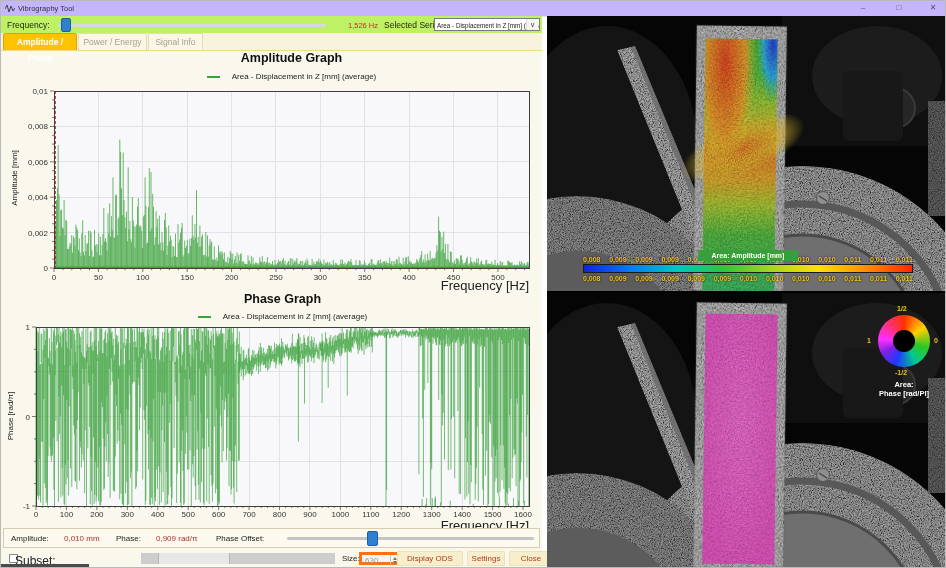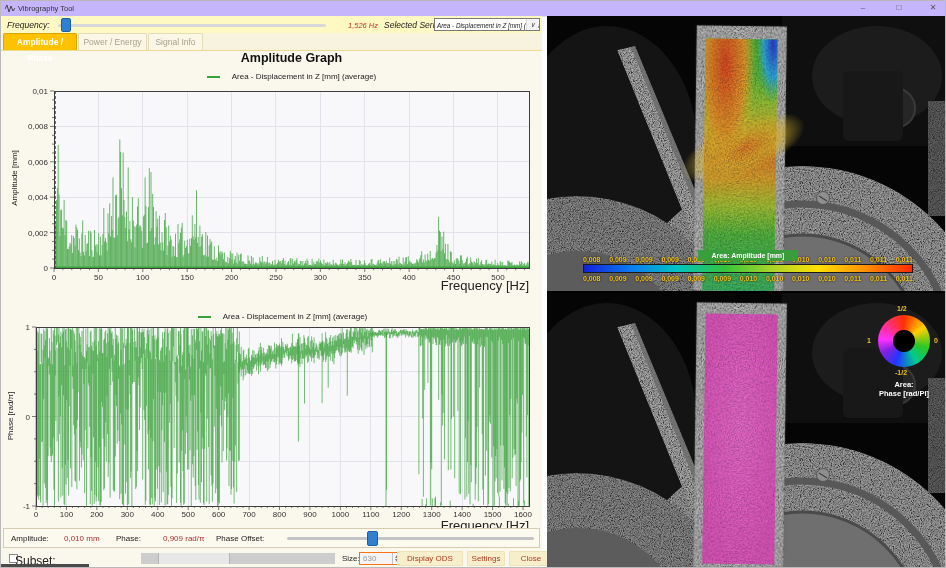--- a/index.html
+++ b/index.html
@@ -5,21 +5,21 @@
   html,body{margin:0;padding:0;background:#fff;}
   .stage{position:relative;width:946px;height:568px;font-family:"Liberation Sans",sans-serif;
          background:#fff;overflow:hidden;box-sizing:border-box;border:1px solid #b9b9b9;}
   .abs{position:absolute;}
   
   .titlebar{position:absolute;left:0;top:0;width:946px;height:15px;background:#c4b5fd;border-bottom:1px solid #e3e3e3;}
   .title-text{position:absolute;left:17px;top:3px;font-size:7.5px;color:#333;}
   .win-btn{position:absolute;top:0;width:16px;height:14px;text-align:center;font-size:8px;color:#555;line-height:14px;cursor:default;}
   
   .left-bg{position:absolute;left:0;top:15px;width:541px;height:551px;background:#faf7ec;}
-  .freq-row{position:absolute;left:0;top:15px;width:541px;height:17px;background:#fef9c3;border-bottom:1px solid #0ea5e9;font-style:italic;}
+  .freq-row{position:absolute;left:0;top:15px;width:541px;height:17px;background:#bef264;border-bottom:1px solid #0ea5e9;}
   .lbl{font-size:8.5px;color:#222;}
   .red-val{font-size:7.5px;color:#c23030;}
   .slider-track{position:absolute;background:#d8d8d8;border-radius:2px;}
   .slider-thumb{position:absolute;background:#2f80d0;border:1px solid #1b5fa8;border-radius:2px;}
   .dropdown{position:absolute;left:433px;top:1.5px;width:106px;height:13px;background:#fff;border:1px solid #7a7a7a;
             font-size:6.3px;color:#222;line-height:13px;white-space:nowrap;overflow:hidden;padding-left:2px;box-sizing:border-box;}
   .dd-chev{position:absolute;right:1px;top:0;width:11px;height:11px;font-size:7px;color:#444;text-align:center;line-height:12px;border-left:1px solid #ddd;background:#f4f4f4;}
   .tabs{position:absolute;left:0;top:32px;width:541px;height:17px;background:#f7f3de;border-bottom:1px solid #ecd98e;}
   .tab{position:absolute;top:0;height:16px;line-height:16px;text-align:center;font-size:8.5px;border:1px solid #e4dbb8;
        border-bottom:none;border-radius:2px 2px 0 0;background:#faf7e6;color:#a89f8d;cursor:default;}
@@ -29,21 +29,21 @@
   .legend .dash{width:13px;height:2px;background:#3aa23a;}
   .legend .txt{font-size:8px;color:#222;}
   .axis-xlabel{position:absolute;text-align:right;font-size:13px;color:#222;}
   .axis-ylabel{position:absolute;font-size:8px;color:#222;text-align:center;transform:rotate(-90deg);}
   .info-bar{position:absolute;left:2px;top:527px;width:537px;height:20px;background:#fcf9ee;border:1px solid #d6cdb0;box-sizing:border-box;}
   .ib{position:absolute;top:5px;font-size:8px;}
   .footer-row{position:absolute;left:0;top:549px;width:541px;height:17px;}
   .checkbox{position:absolute;left:8px;top:4px;width:9px;height:9px;background:#fff;border:1px solid #8a8a8a;box-sizing:border-box;}
   .scroll-track{position:absolute;left:140px;top:3px;width:194px;height:11px;background:#cdcdcd;}
   .scroll-thumb{position:absolute;left:17px;top:0;width:72px;height:11px;background:#e7e7e7;border-left:1px solid #b5b5b5;border-right:1px solid #b5b5b5;box-sizing:border-box;}
-  .spinner{position:absolute;left:358px;top:2px;width:44px;height:13px;background:#f4f4f4;border:1px solid #f97316;box-sizing:border-box;}
+  .spinner{position:absolute;left:358px;top:2px;width:44px;height:13px;background:#f4f4f4;border:3px solid #f97316;box-sizing:border-box;}
   .spin-val{position:absolute;left:3px;top:1px;font-size:8px;color:#9a9a9a;}
   .spin-arrows{position:absolute;right:0;top:0;width:9px;height:11px;border-left:1px solid #c2c2c2;}
   .tri-up{position:absolute;left:2px;top:2px;width:0;height:0;border-left:2.5px solid transparent;border-right:2.5px solid transparent;border-bottom:3px solid #777;}
   .tri-dn{position:absolute;left:2px;top:6px;width:0;height:0;border-left:2.5px solid transparent;border-right:2.5px solid transparent;border-top:3px solid #777;}
   .flat-btn{position:absolute;top:1px;height:15px;background:#f7efcc;border:1px solid #eee3b8;box-sizing:border-box;
             color:#b03a20;font-size:8px;text-align:center;line-height:13px;cursor:default;border-radius:1px;}
   
   .right-black{position:absolute;left:546px;top:15px;width:398px;height:551px;background:#000;}
   .photo{position:absolute;left:546px;width:398px;display:block;}
   .scale-label{position:absolute;left:697px;top:249px;width:100px;height:11px;background:rgba(56,158,58,.95);
@@ -208,20 +208,21 @@
         <text x="496.9252336448598" y="191" font-size="8" fill="#333" text-anchor="middle">500</text>
         <text x="47" y="182" font-size="8" fill="#333" text-anchor="end">0</text>
         <text x="47" y="146.6" font-size="8" fill="#333" text-anchor="end">0,002</text>
         <text x="47" y="111.2" font-size="8" fill="#333" text-anchor="end">0,004</text>
         <text x="47" y="75.8" font-size="8" fill="#333" text-anchor="end">0,006</text>
         <text x="47" y="40.39999999999999" font-size="8" fill="#333" text-anchor="end">0,008</text>
         <text x="47" y="5" font-size="8" fill="#333" text-anchor="end">0,01</text>
       </svg></div>
   <div class="axis-xlabel" style="left:53px;top:277px;width:475px">Frequency [Hz]</div>
 
+  <div class="chart-title" style="left:35px;top:291px;width:493px">Phase Graph</div>
   <div class="legend" style="left:35px;top:311px;width:493px">
     <span class="dash"></span>
     <span class="txt">Area - Displacement in Z [mm] (average)</span>
   </div>
   <div class="axis-ylabel" style="left:-25px;top:410px;width:70px;height:10px">Phase [rad/π]</div>
   <div class="abs" id="chart-phase" style="left:0;top:322px;width:541px;height:200px"><svg width="541" height="200" viewBox="0 0 541 200">
         <rect x="35" y="4" width="493" height="179" fill="#f8f8fb"></rect>
         <line x1="35" x2="528" y1="138.25" y2="138.25" stroke="#e2e2ea" shape-rendering="crispEdges"></line>
         <line x1="35" x2="528" y1="93.5" y2="93.5" stroke="#e2e2ea" shape-rendering="crispEdges"></line>
         <line x1="35" x2="528" y1="48.75" y2="48.75" stroke="#e2e2ea" shape-rendering="crispEdges"></line>
@@ -354,21 +355,21 @@
         <text x="29" y="7" font-size="8" fill="#333" text-anchor="end">1</text>
         <text x="29" y="96.5" font-size="8" fill="#333" text-anchor="end">0</text>
         <text x="29" y="186" font-size="8" fill="#333" text-anchor="end">-1</text>
       </svg></div>
   <div class="axis-xlabel" style="left:35px;top:517px;width:493px">Frequency [Hz]</div>
 
   <div class="info-bar">
     <span class="ib" style="left:7px;color:#222">Amplitude:</span>
     <span class="ib" style="left:60px;color:#b03030">0,010 mm</span>
     <span class="ib" style="left:112px;color:#222">Phase:</span>
-    <span class="ib" style="left:159px;color:#b03030">0,909 rad/π</span>
+    <span class="ib" style="left:152px;color:#b03030">0,909 rad/π</span>
     <span class="ib" style="left:212px;color:#222">Phase Offset:</span>
     <div class="slider-track" style="left:283px;top:8px;width:247px;height:3px;background:#c4c4c4"></div>
     <div class="slider-thumb" style="left:363px;top:2px;width:9px;height:13px"></div>
   </div>
 
   <div class="footer-row">
     <div class="checkbox"></div>
     <span class="lbl abs" style="left:14px;top:4px;font-size:12px">Subset:</span>
     <div class="scroll-track">
       <div class="scroll-thumb"></div>

